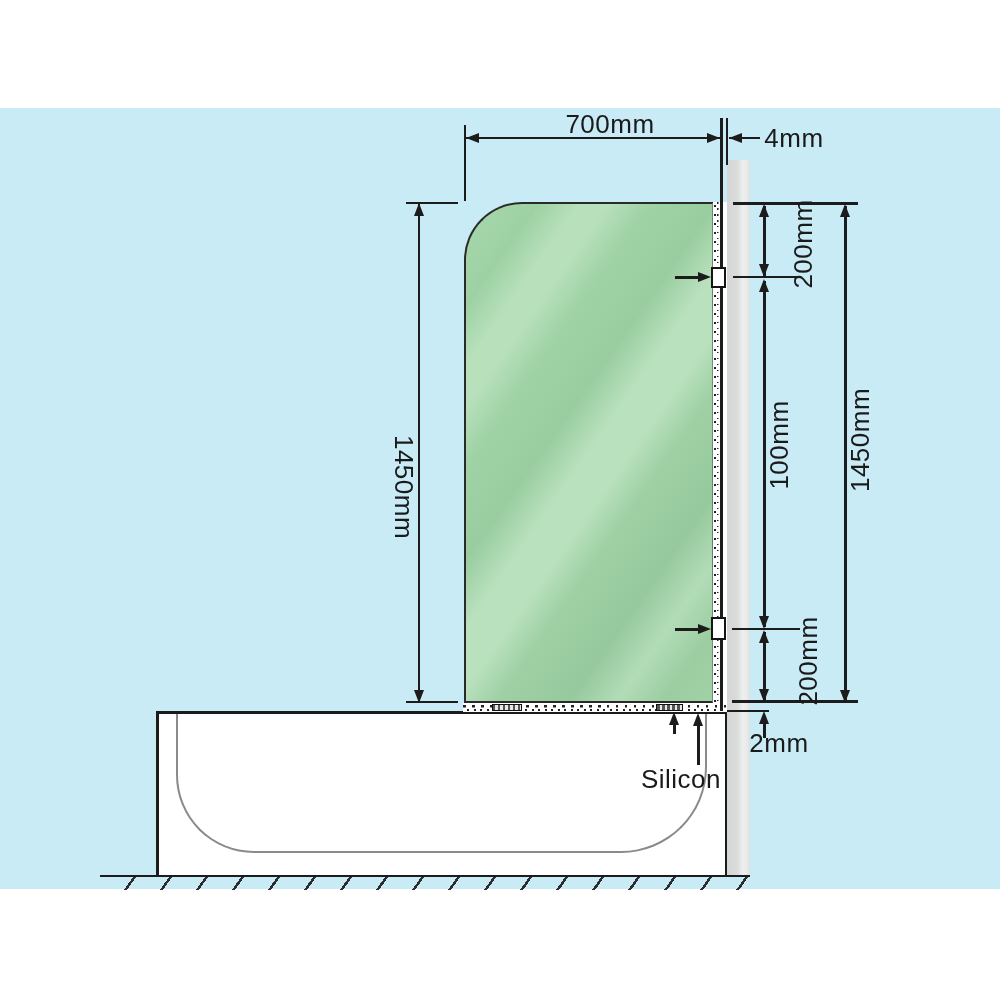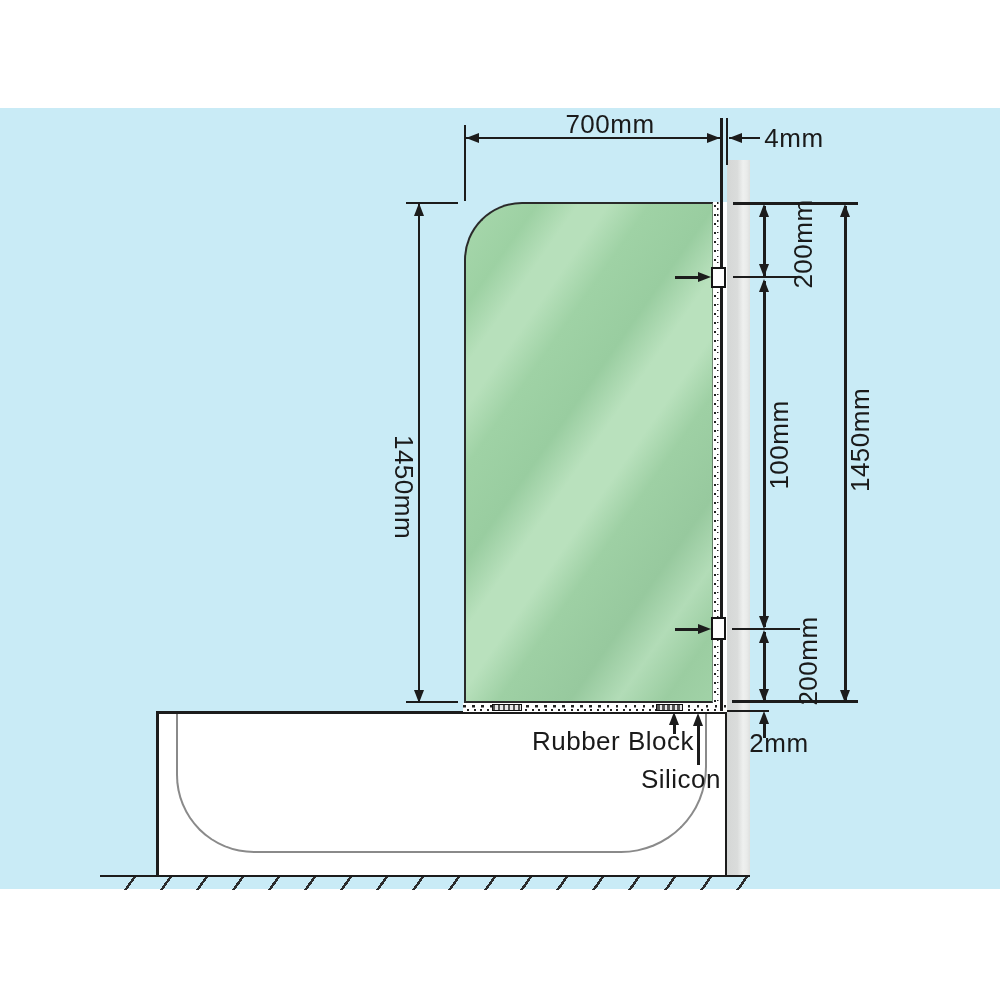--- a/index.html
+++ b/index.html
@@ -164,19 +164,18 @@
   <div class="h" style="left:675px;top:276px;width:24px;height:2.5px;"></div>
   <div class="ah r" style="left:698px;top:272px;"></div>
   <div class="bracket" style="left:711px;top:267px;width:15px;height:21px;"></div>
 
   <div class="h" style="left:675px;top:628px;width:24px;height:2.5px;"></div>
   <div class="ah r" style="left:698px;top:624px;"></div>
   <div class="bracket" style="left:711px;top:617px;width:15px;height:23px;"></div>
 
   <div class="v" style="left:673px;top:723px;width:2.5px;height:11px;"></div>
   <div class="ah u" style="left:669px;top:712px;"></div>
-  <div class="dim" style="left:613px;top:741px;">Rubber Block</div>
 
   <div class="v" style="left:697px;top:724px;width:2.5px;height:41px;"></div>
   <div class="ah u" style="left:693px;top:713px;"></div>
   <div class="dim" style="left:681px;top:779px;">Silicon</div>
 
 </div>
 
 </body></html>

